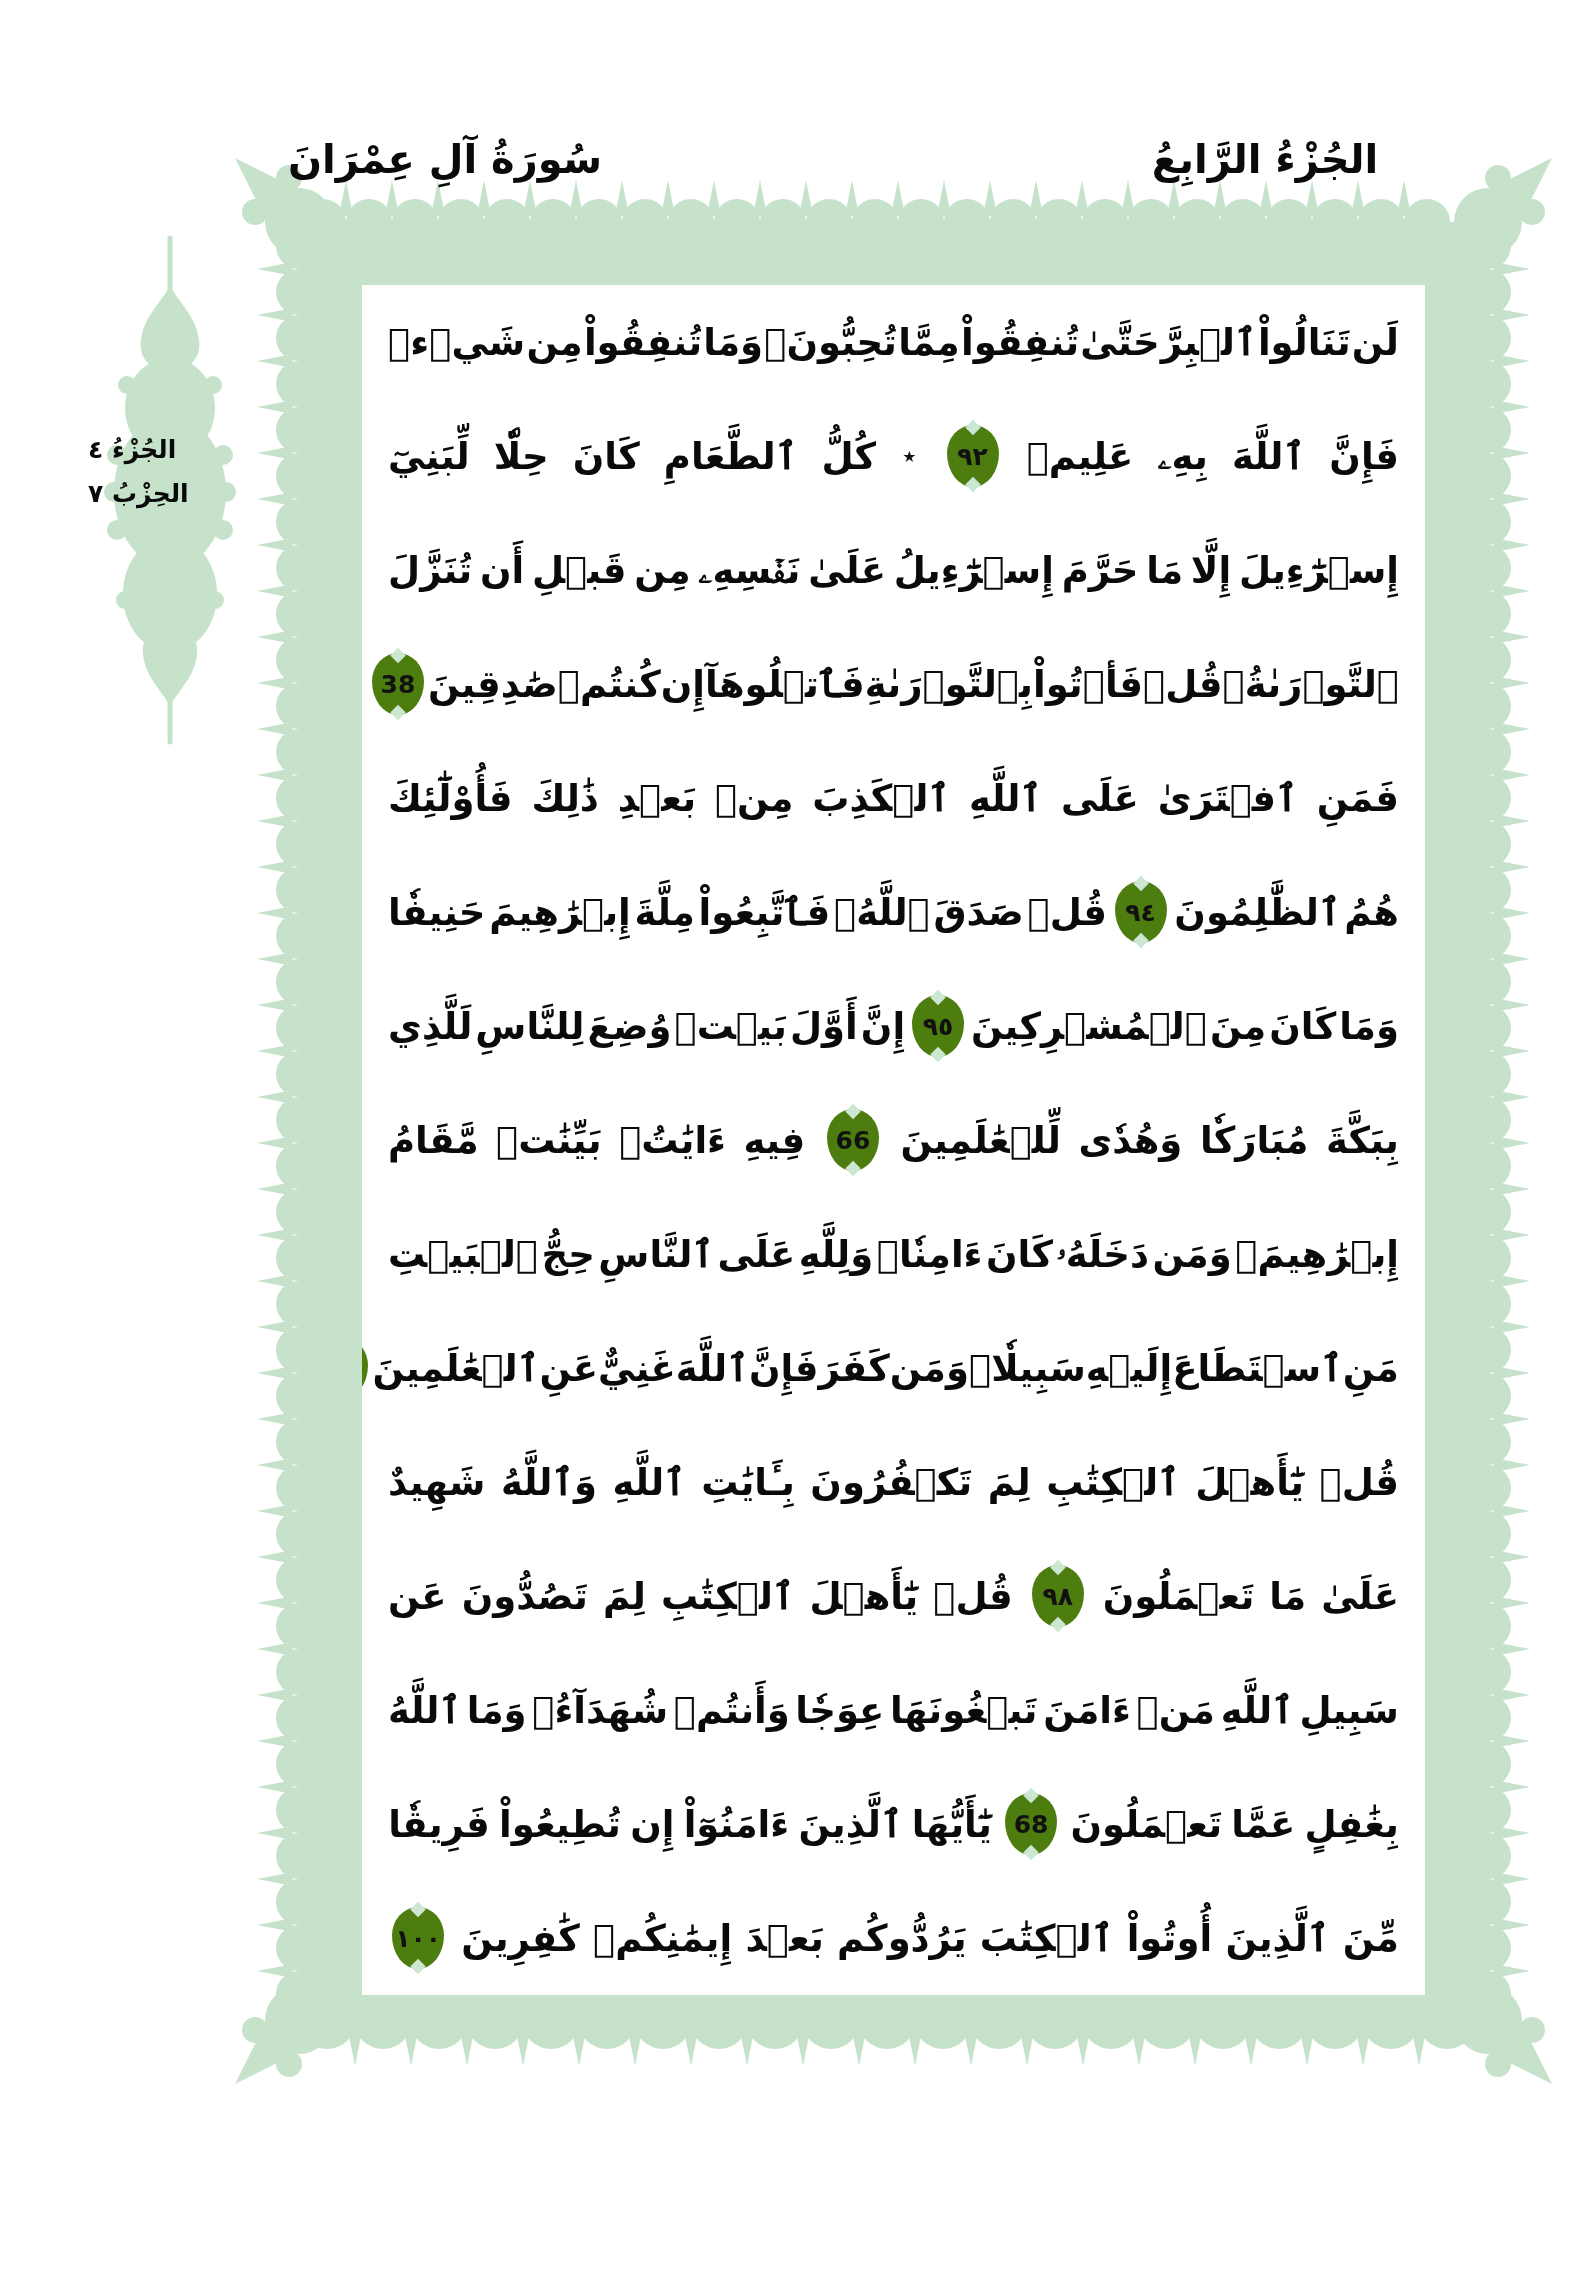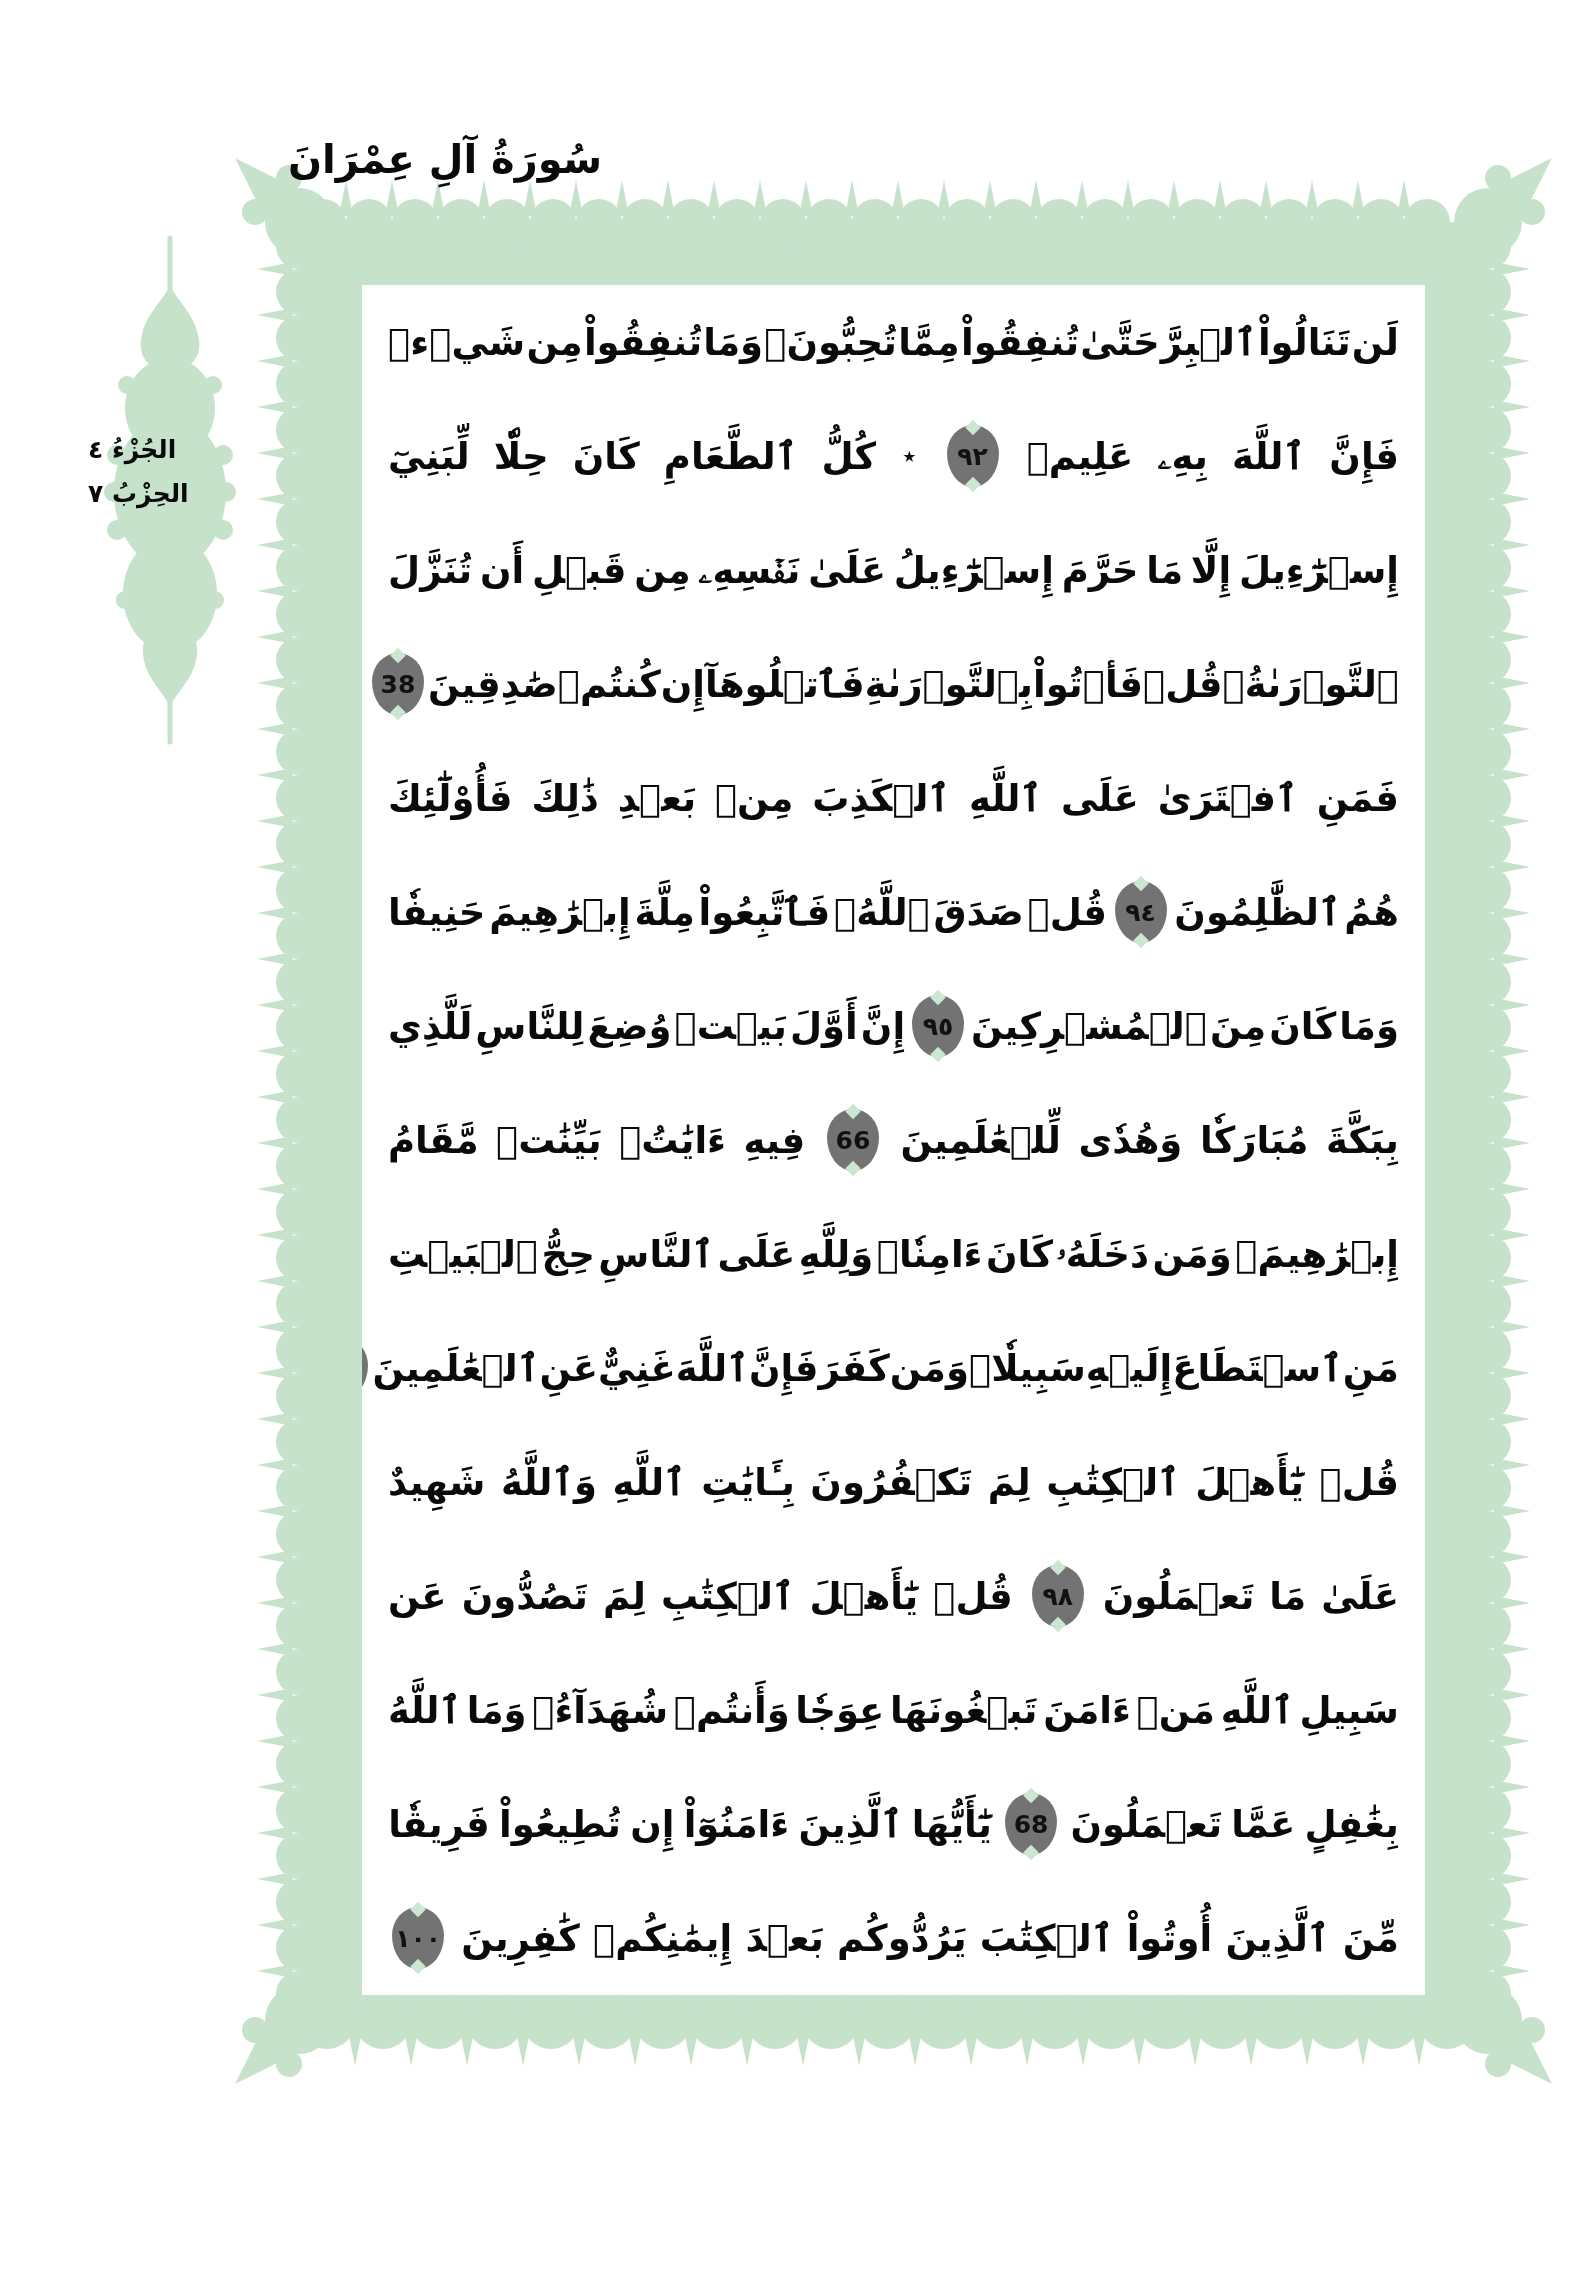--- a/index.html
+++ b/index.html
@@ -40,21 +40,21 @@
     display:flex;flex-direction:row;direction:rtl;
     justify-content:space-between;align-items:center;
     padding:0 26px;overflow:hidden;
     font-size:37px;font-weight:bold;
     white-space:nowrap;
   }
   .qword{display:inline-block;}
   .vmark{
     position:relative;flex:0 0 auto;
     width:52px;height:62px;margin:0 4px;
-    background:#737373;border-radius:50% 50% 50% 50%/46% 46% 54% 54%;
+    background:#4d7c0f;border-radius:50% 50% 50% 50%/46% 46% 54% 54%;
     display:flex;align-items:center;justify-content:center;
   }
   .vmark::before,.vmark::after{
     content:"";position:absolute;left:50%;width:11px;height:11px;
     background:#cbe7d1;transform:translateX(-50%) rotate(45deg);
   }
   .vmark::before{top:-3px;}
   .vmark::after{bottom:-3px;}
   .vnum{font-size:25px;font-weight:bold;color:#111;direction:rtl;}
   .hstar{flex:0 0 auto;font-size:26px;line-height:1;margin:0 2px;color:#111;}
@@ -350,20 +350,21 @@
       <circle cx="114" cy="492" r="10"></circle>
         <circle cx="226" cy="492" r="10"></circle>
       <circle cx="117" cy="530" r="10"></circle>
         <circle cx="223" cy="530" r="10"></circle>
       <circle cx="125" cy="600" r="9"></circle>
         <circle cx="215" cy="600" r="9"></circle>
     </g>
   </svg>
 
   <div class="hdr hdr-left">سُورَةُ آلِ عِمْرَانَ</div>
+  <div class="hdr hdr-right">الجُزْءُ الرَّابِعُ</div>
 
   <div class="lamp-labels">
     <div>الجُزْءُ ٤</div>
     <div>الحِزْبُ ٧</div>
   </div>
 
   <div class="text-area">
       <div class="qline">
         <span class="qword">لَن</span>
         <span class="qword">تَنَالُواْ</span>

